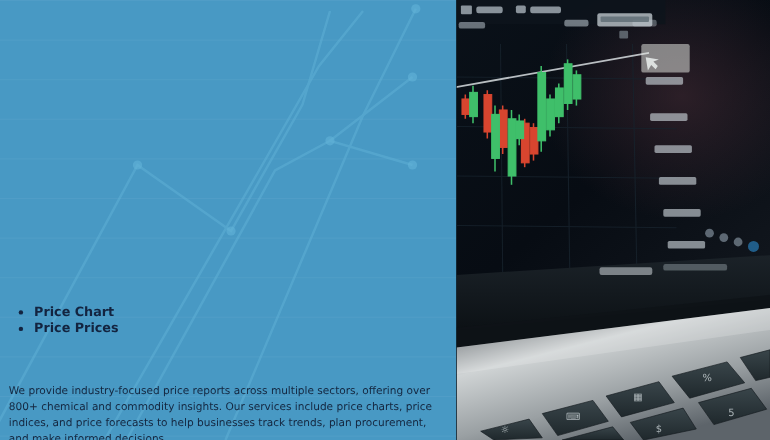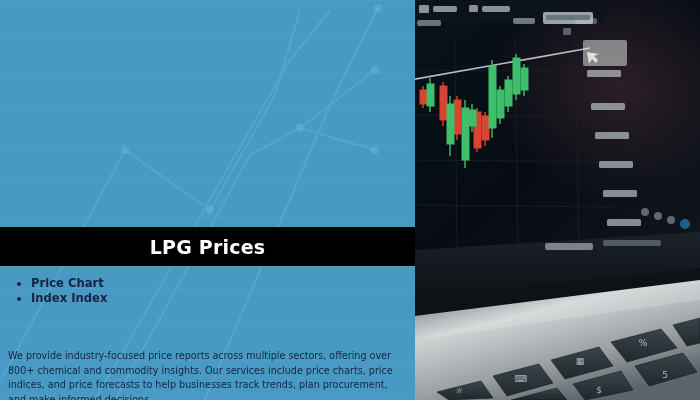--- a/index.html
+++ b/index.html
@@ -161,27 +161,24 @@
         <circle cx="125" cy="150" r="4.2"></circle>
         <circle cx="210" cy="210" r="4.2"></circle>
         <circle cx="300" cy="128" r="4.2"></circle>
         <circle cx="375" cy="150" r="4.2"></circle>
         <circle cx="375" cy="70" r="4.2"></circle>
         <circle cx="378" cy="8" r="4.2"></circle>
       </g>
     </svg>
 
 
-    <div class="title-banner">
-      <span class="title-banner-text">LPG Prices</span>
-    </div>
 
     <ul class="bullets">
       <li>Price Chart</li>
-      <li>Index Index</li>
+      <li>Price Prices</li>
     </ul>
 
     <div class="paragraph">We provide industry-focused price reports across multiple sectors, offering over 800+ chemical and commodity insights. Our services include price charts, price indices, and price forecasts to help businesses track trends, plan procurement, and make informed decisions.</div>
   </div>
 
   <div class="photo">
     <svg class="photo-svg" viewBox="0 0 285 400">
       <defs>
         <linearGradient id="scr" x1="0" y1="0" x2="1" y2="1">
           <stop offset="0%" stop-color="#0a1119"></stop>

